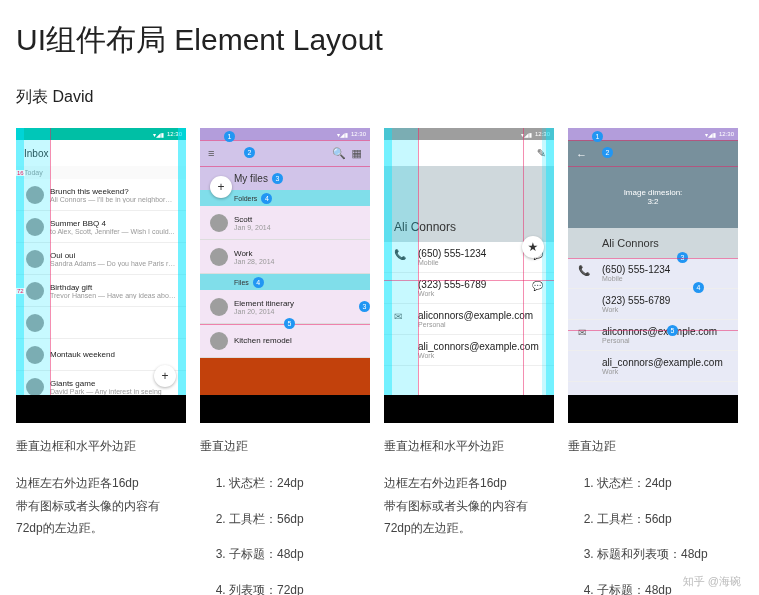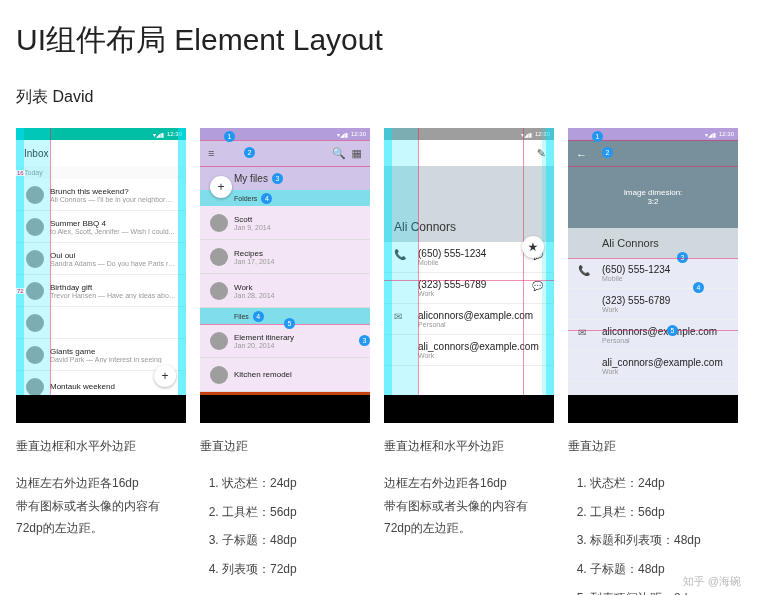--- a/index.html
+++ b/index.html
@@ -43,21 +43,21 @@
 .cinfo{padding:6px 8px 6px 34px;position:relative;border-bottom:1px solid #eee}
 .cinfo .ico{position:absolute;left:10px;top:7px;font-size:10px;color:#666}
 .cinfo .v{font-size:10px;color:#222}
 .cinfo .l{font-size:7px;color:#999}
 .cinfo .act{position:absolute;right:10px;top:8px;font-size:9px;color:#666}
 .p4 .cinfo{background:#e8eaf6}
 .p4 .content{background:#e8eaf6}
 .caption{margin-top:12px;font-size:12px;color:#444;line-height:1.9}
 .caption .ti{margin-bottom:14px}
 .caption ol{padding-left:16px}
-.caption ol li{margin:6px}
+.caption ol li{margin:13px}
 .hr{position:absolute;left:0;right:0;height:1px;background:#e91e63;opacity:.5;z-index:6}
 .vr{position:absolute;top:0;bottom:28px;width:1px;background:#e91e63;opacity:.5;z-index:6}
 .ms{position:absolute;left:0;top:50%;font-size:6px;color:#e91e63;background:rgba(255,255,255,.7);padding:0 1px;z-index:7}
 .iconbtn{font-size:11px;color:#555}
 .watermark{position:absolute;right:18px;bottom:6px;font-size:11px;color:#bbb;font-family:sans-serif}
 </style>
 </head>
 <body>
 
 <h1>UI组件布局 Element Layout</h1>
@@ -107,28 +107,28 @@
               <div class="t1">Birthday gift</div>
               <div class="t2">Trevor Hansen — Have any ideas about...</div>
             </div>
           </div>
     <div class="item">
             <div class="av"></div>
           </div>
     <div class="item">
             <div class="av"></div>
             <div class="txt">
+              <div class="t1">Montauk weekend</div>
+            </div>
+          </div>
+    <div class="item">
+            <div class="av"></div>
+            <div class="txt">
               <div class="t1">Giants game</div>
               <div class="t2">David Park — Any interest in seeing</div>
-            </div>
-          </div>
-    <div class="item">
-            <div class="av"></div>
-            <div class="txt">
-              <div class="t1">Montauk weekend</div>
             </div>
           </div>
   </div>
   <div class="fab">+</div>
   <span class="ms" style="top:42px">16</span>
         <span class="ms" style="top:160px">72</span>
   <div class="bottombar"></div>
 </div>
 <div class="caption">
   <div class="ti">垂直边框和水平外边距</div>
@@ -158,27 +158,20 @@
           </div>
     <div class="sub">
             <span>Folders</span>
             <span class="badge">4</span>
           </div>
     <div class="item">
             <div class="av"></div>
             <div class="txt">
               <div class="t1">Scott</div>
               <div class="t2">Jan 9, 2014</div>
-            </div>
-          </div>
-    <div class="item">
-            <div class="av"></div>
-            <div class="txt">
-              <div class="t1">Recipes</div>
-              <div class="t2">Jan 17, 2014</div>
             </div>
           </div>
     <div class="item">
             <div class="av"></div>
             <div class="txt">
               <div class="t1">Work</div>
               <div class="t2">Jan 28, 2014</div>
             </div>
           </div>
     <div class="sub">

